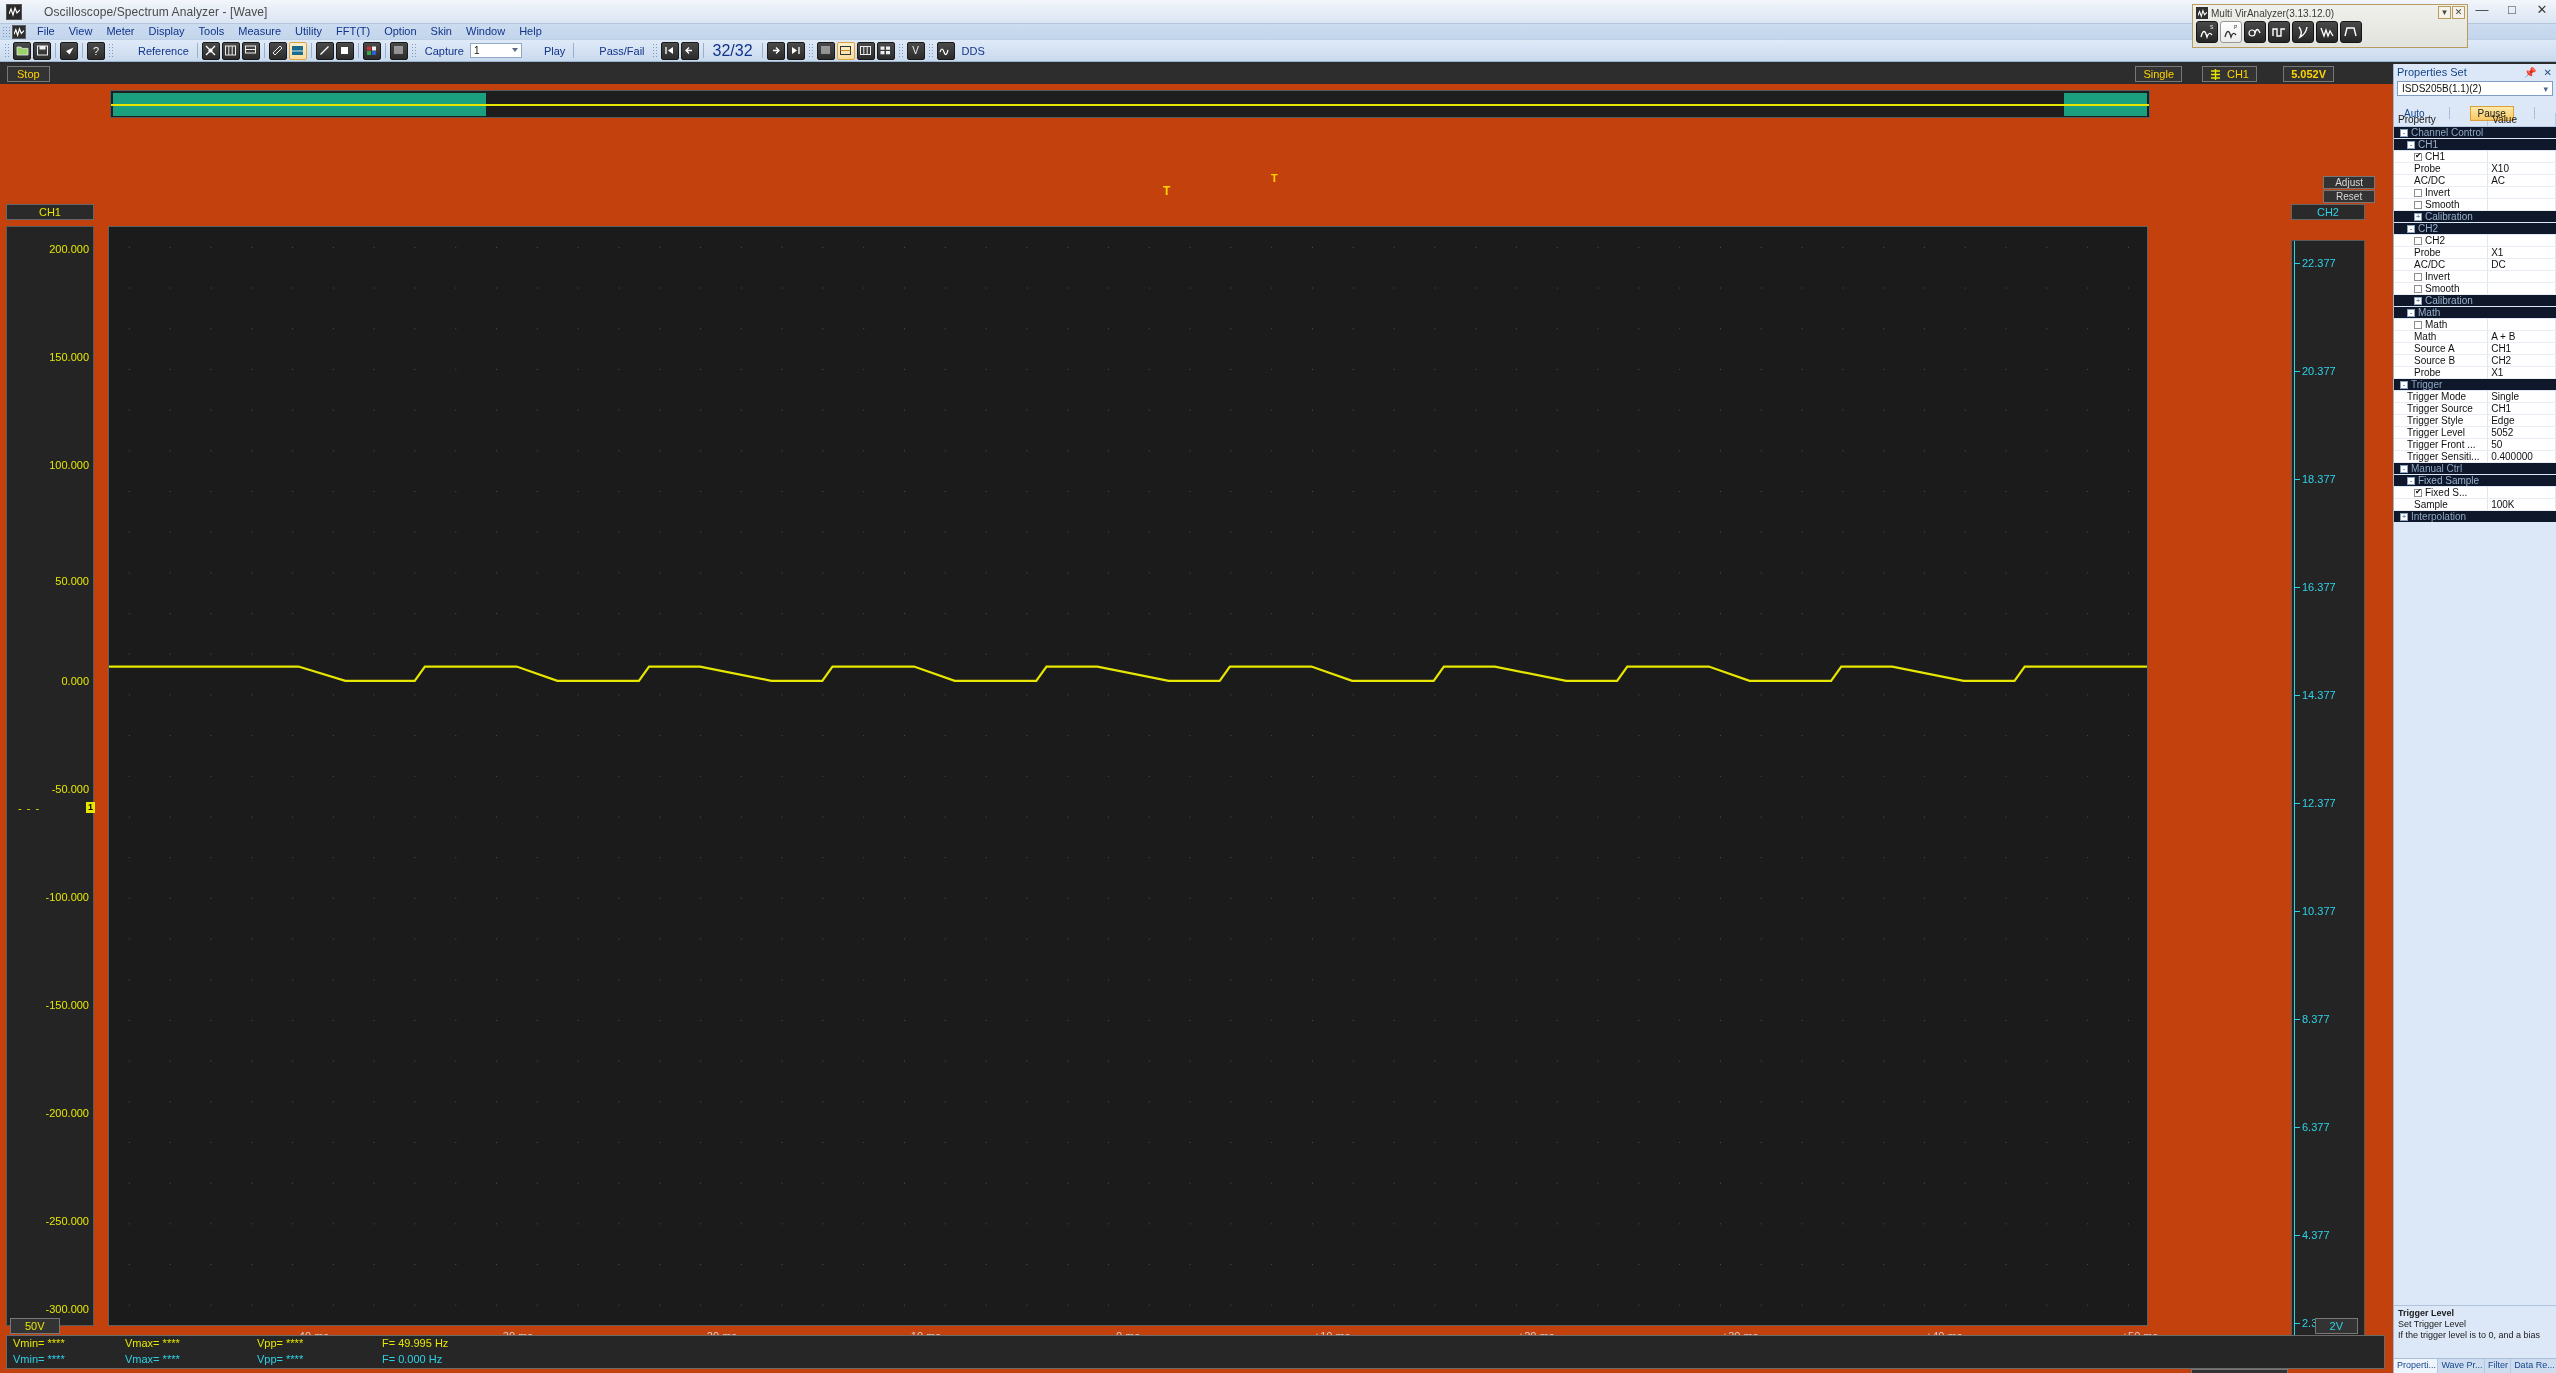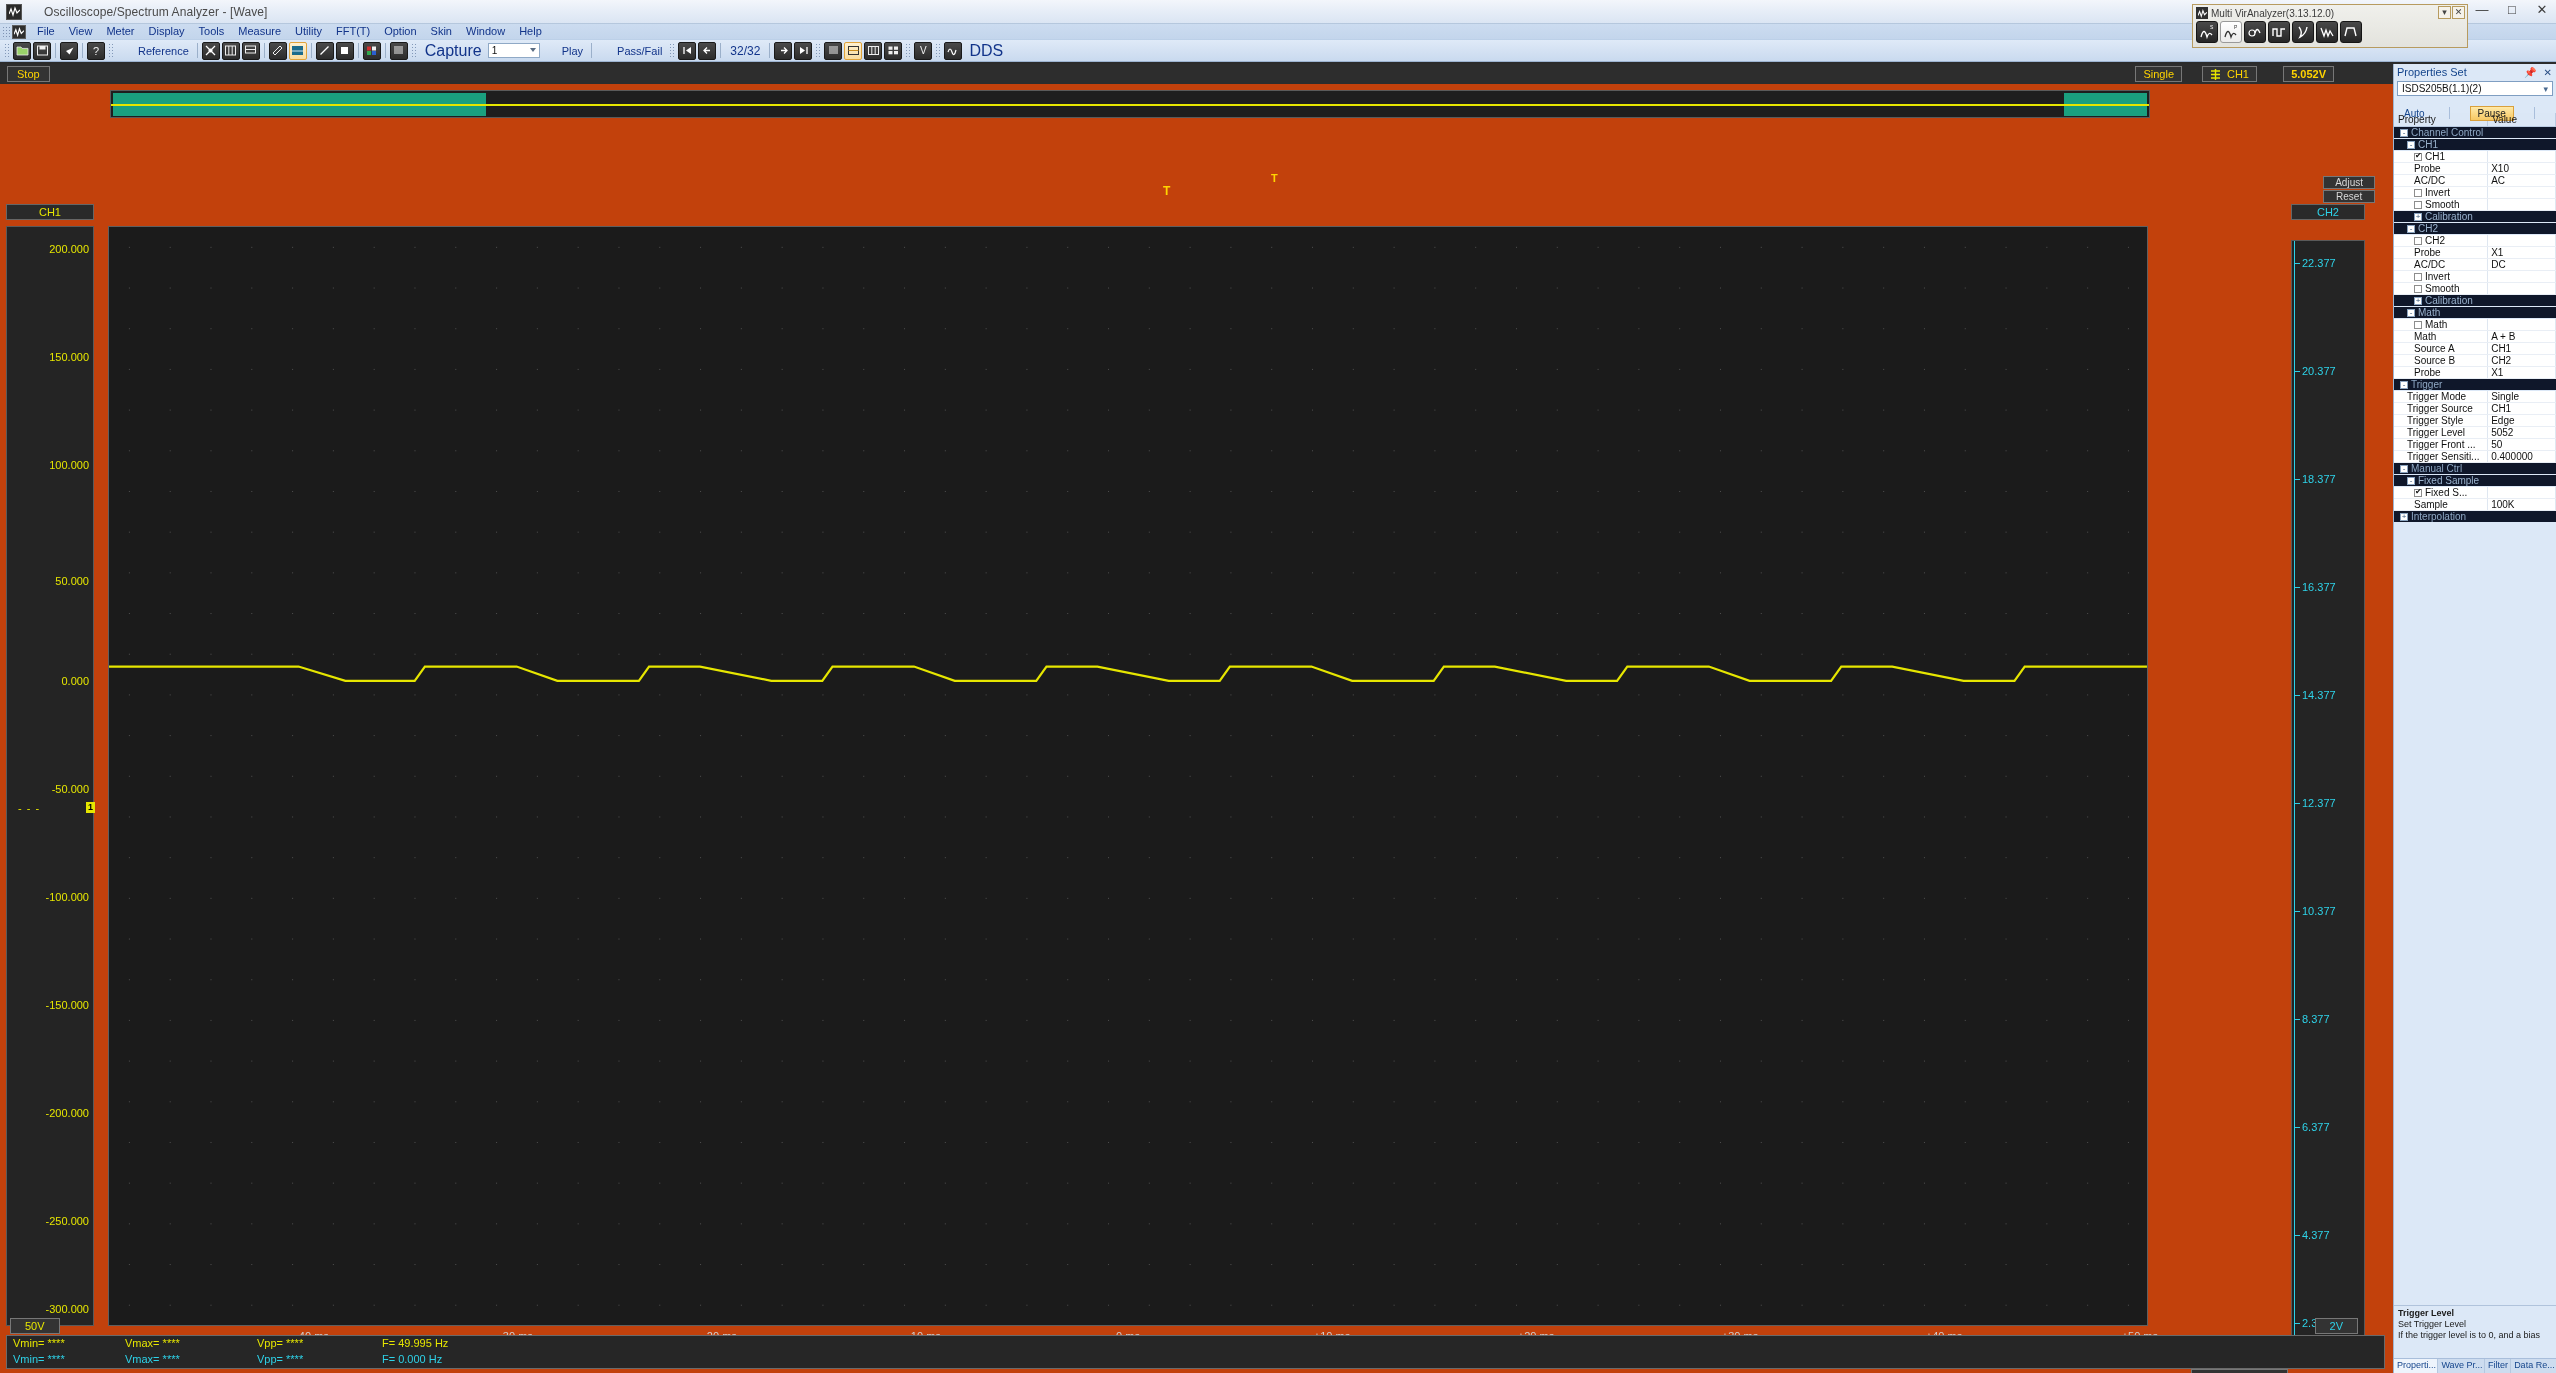--- a/index.html
+++ b/index.html
@@ -69,30 +69,30 @@
     background: linear-gradient(to bottom, #4a4a4a 0%, #2c2c2c 100%);
     border: 1px solid #1a1a1a; border-radius: 2px;
     display: flex; align-items: center; justify-content: center;
     color: #f0f0f0; font-size: 10px; cursor: default;
     position: relative; overflow: hidden;
   }
   .tb-btn.sel { border: 1px solid #e0a33a; background: linear-gradient(to bottom,#fdf0d0,#f8dca0); }
   .tb-btn.sel .glyph { filter: none; }
   .tb-sep { width: 1px; height: 15px; background: #9bb0ca; margin: 0 3px; }
   .tb-label { font-size: 11px; color: #12348a; padding: 0 5px; white-space: nowrap; cursor: default; margin-left: 17px; }
-  .tb-text { font-size: 16px; color: #12348a; padding: 0 6px; white-space: nowrap; }
+  .tb-text { font-size: 11px; color: #12348a; padding: 0 6px; white-space: nowrap; }
   .tb-combo {
     height: 15px; width: 52px; background: #fff; border: 1px solid #8fa9c6;
     font-size: 10px; color: #111; display: flex; align-items: center;
     padding-left: 3px; position: relative;
   }
   .tb-combo .arr { position: absolute; right: 3px; top: 4px;
     border-left: 3px solid transparent; border-right: 3px solid transparent;
     border-top: 4px solid #5a6d84; }
-  .tb-page { font-size: 12px; color: #12348a; padding: 0 6px; }
+  .tb-page { font-size: 16px; color: #12348a; padding: 0 6px; }
 
   
   .main {
     position: absolute; top: 64px; left: 0;
     width: 2393px; height: 1309px;
     background: #c2410c;
   }
 
   
   .scope-top {

